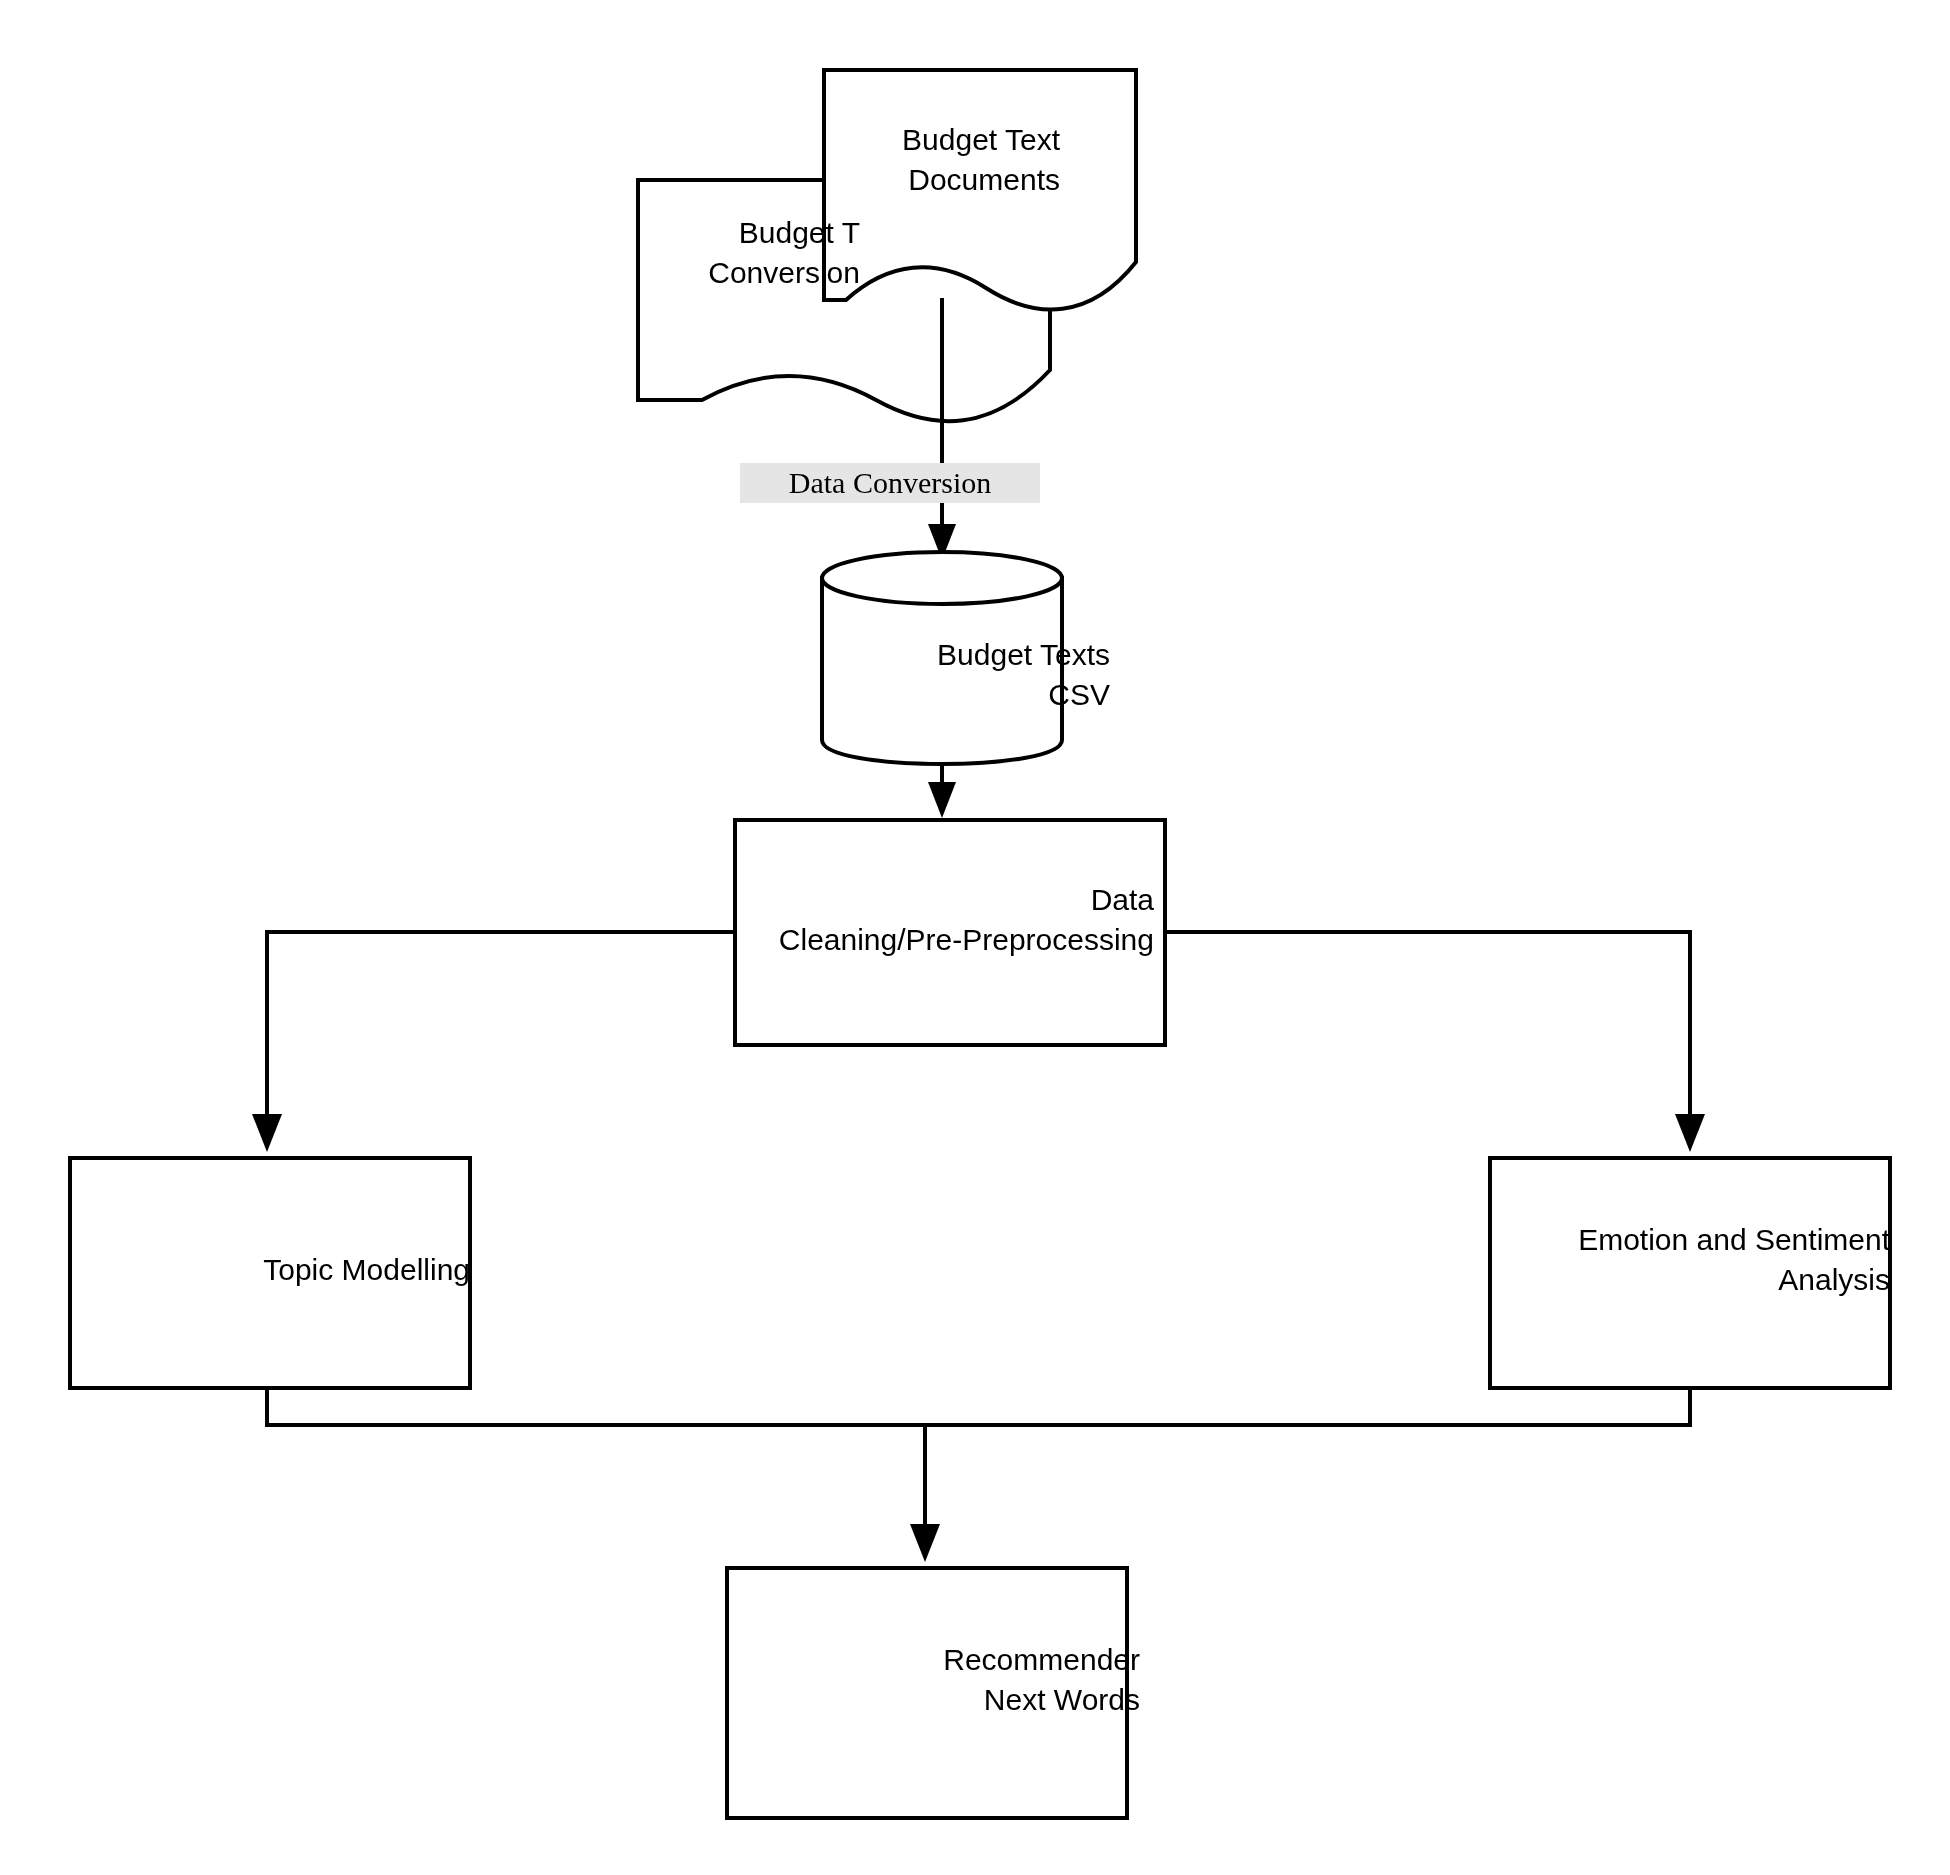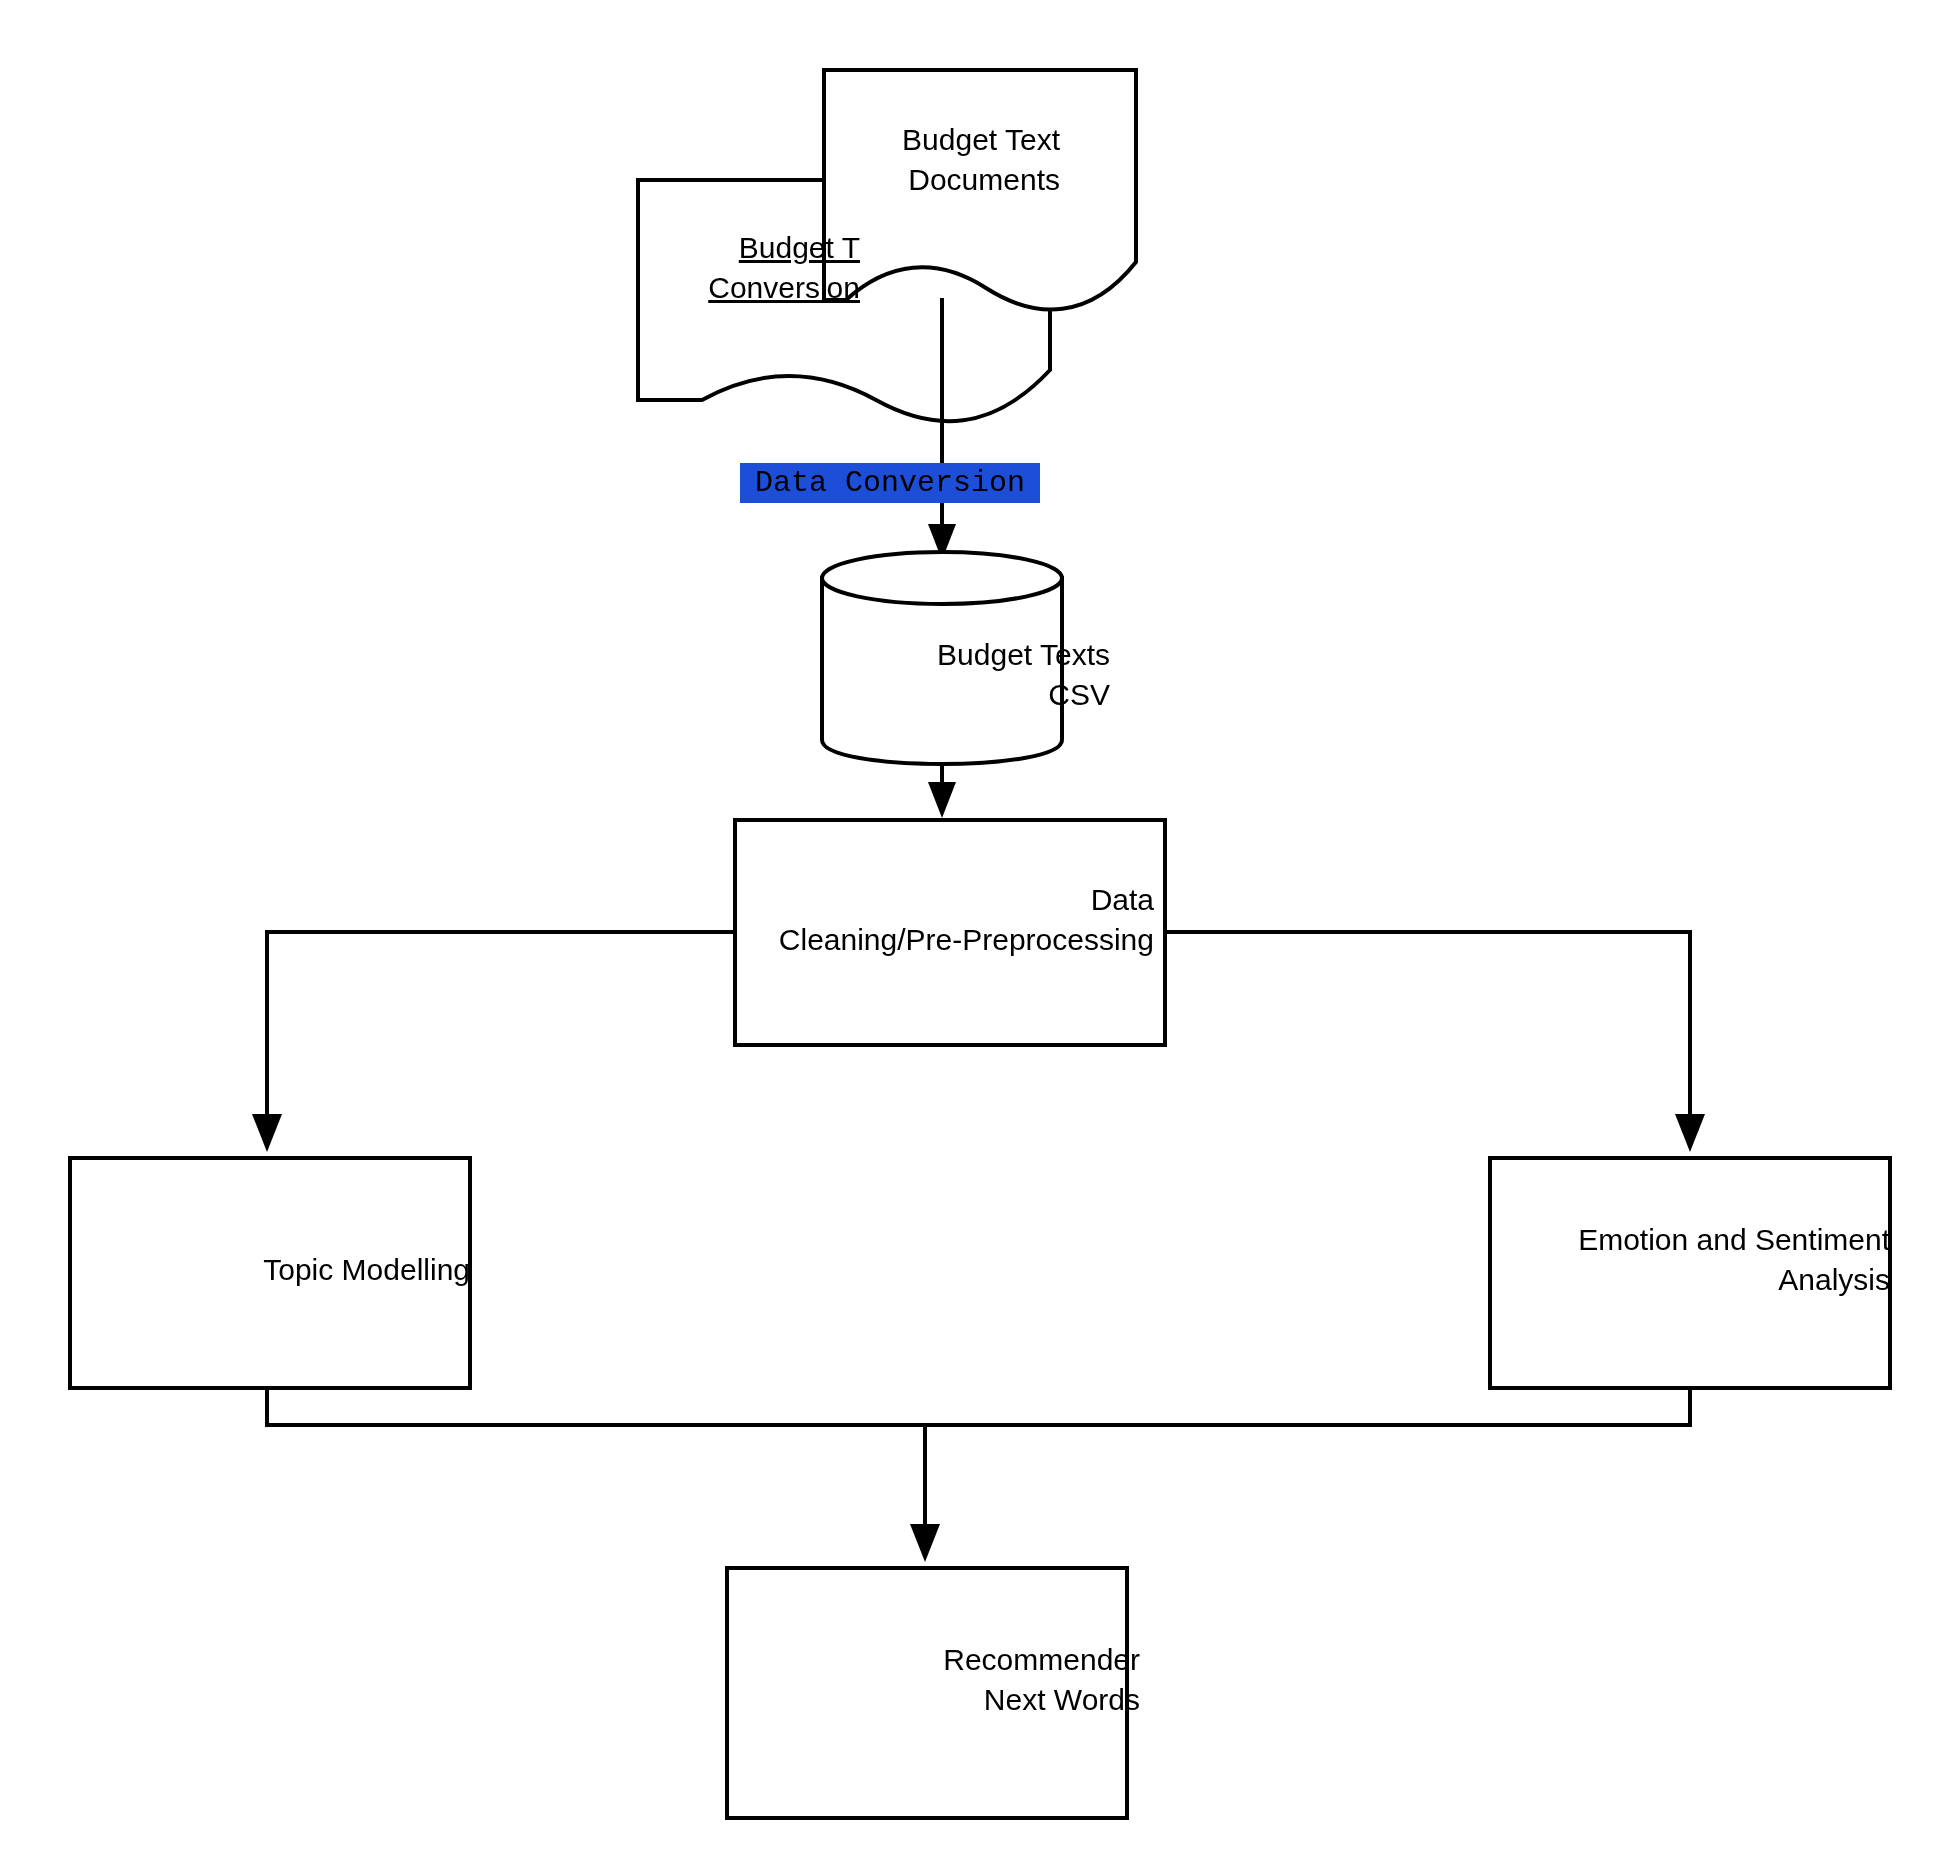--- a/index.html
+++ b/index.html
@@ -48,28 +48,28 @@
     font-family: "Liberation Sans", sans-serif;
     font-size: 30px;
     line-height: 40px;
     white-space: nowrap;
     pointer-events: none;
   }
   .edge-label {
     position: absolute;
     text-align: center;
     color: #000000;
-    font-family: Liberation Mono, monospace;
+    font-family: Liberation Serif, serif;
     font-size: 30px;
     line-height: 40px;
     white-space: nowrap;
-    background: #1d4ed8;
+    background: #e5e5e5;
     pointer-events: none;
   }
-  .lbl-doc-back   { left: 560px;  top: 228px;  width: 300px; text-decoration: underline; }
+  .lbl-doc-back   { left: 560px;  top: 213px;  width: 300px; }
   .lbl-doc-front  { left: 760px;  top: 120px;  width: 300px; }
   .lbl-csv        { left: 810px;  top: 635px;  width: 300px; }
   .lbl-clean      { left: 654px;  top: 880px;  width: 500px; }
   .lbl-topic      { left: 70px;   top: 1250px; width: 400px; }
   .lbl-emotion    { left: 1490px; top: 1220px; width: 400px; }
   .lbl-next       { left: 740px;  top: 1640px; width: 400px; }
   .lbl-conv       { left: 740px;  top: 463px;  width: 300px; }
 </style>
 </head>
 <body>

